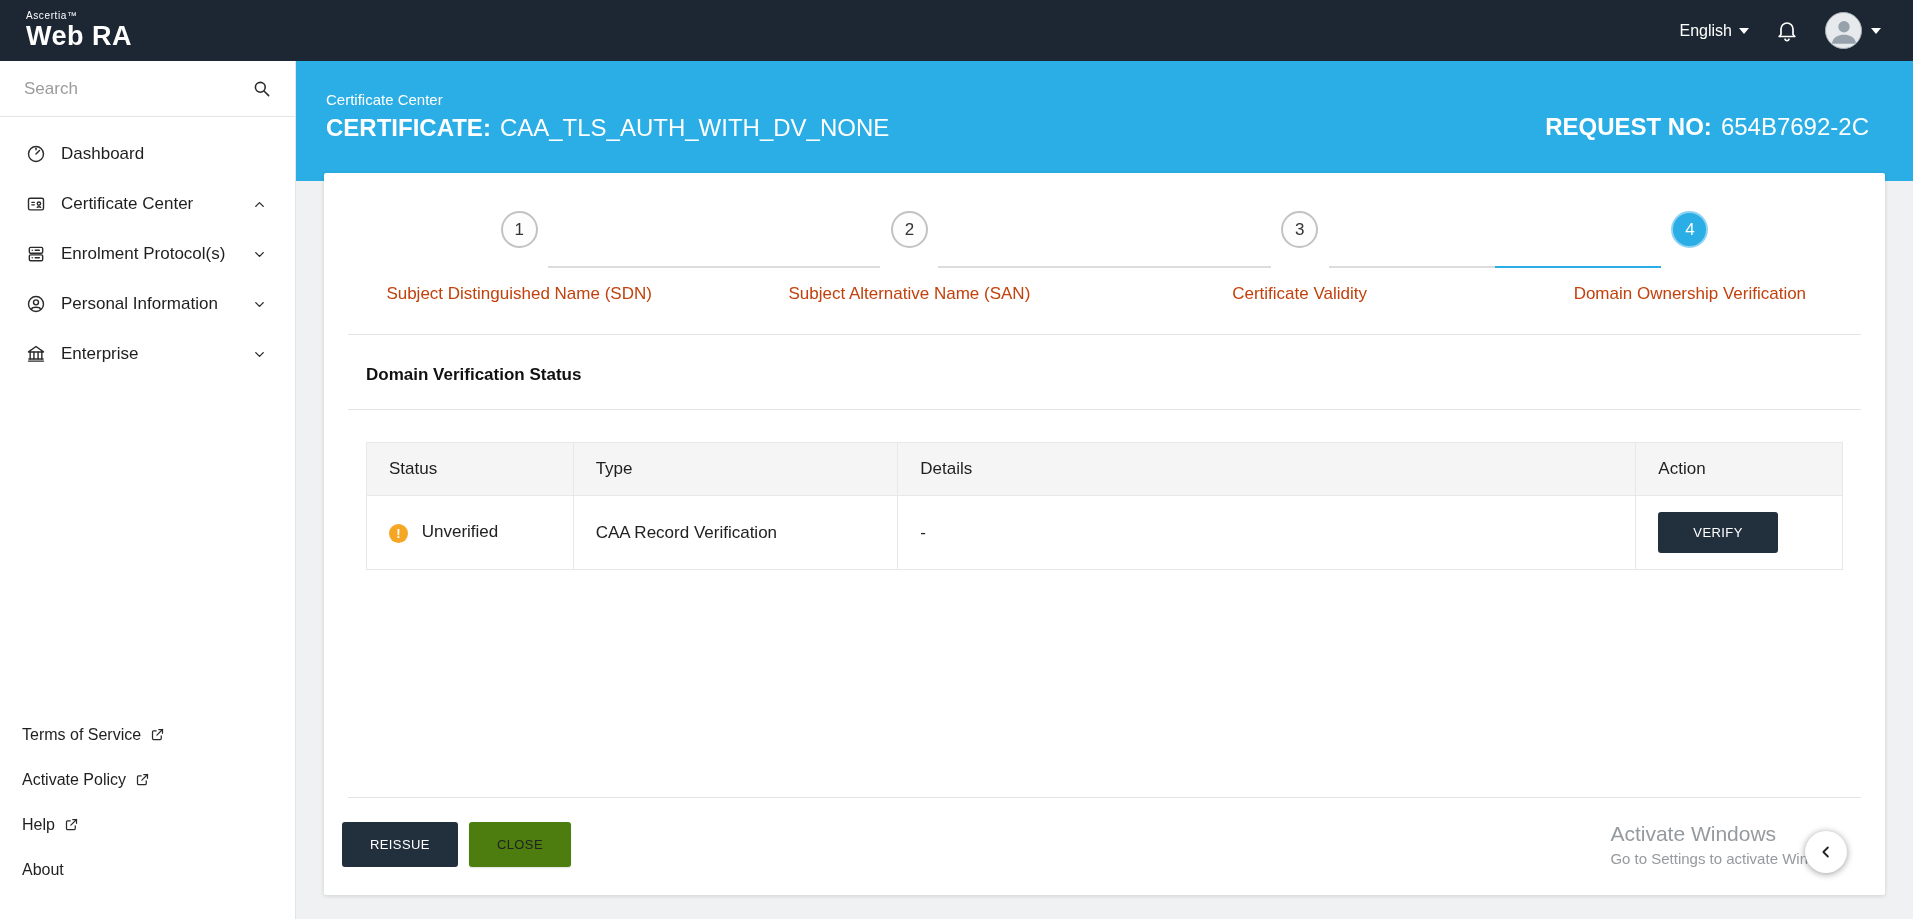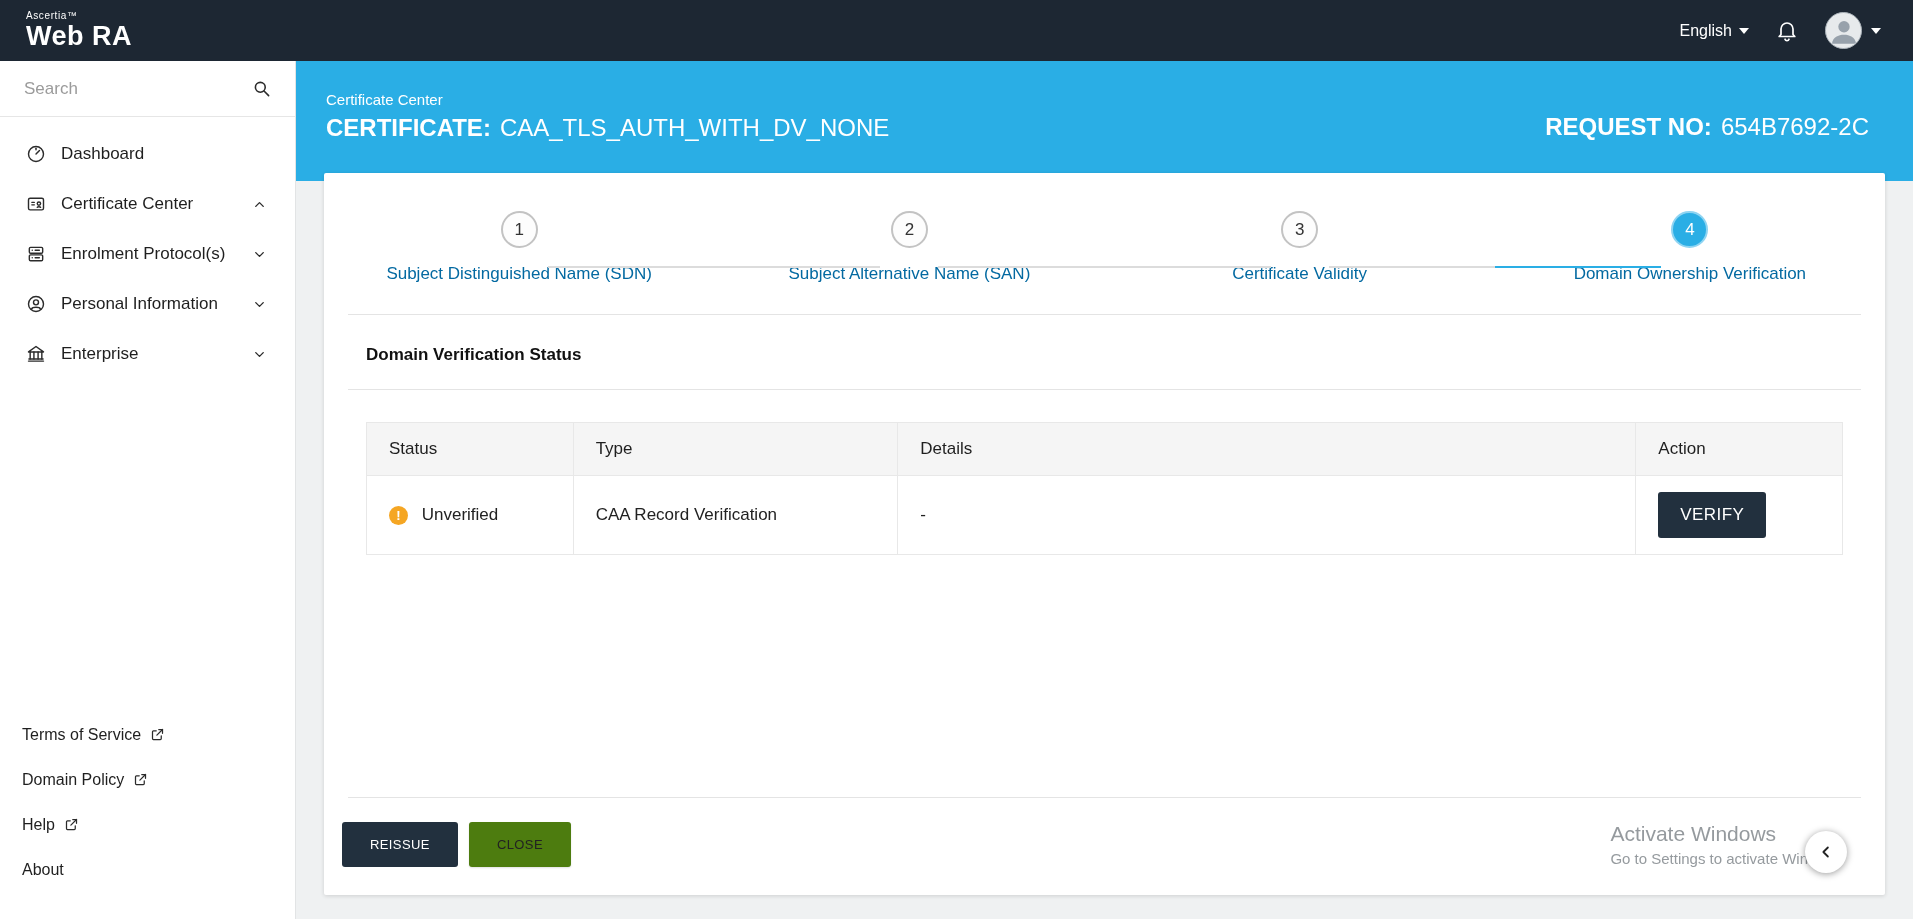--- a/index.html
+++ b/index.html
@@ -69,43 +69,43 @@
           background: #dcdcdc; }
   .step::before { left: 0; width: calc(50% - 29px); }
   .step::after  { right: 0; width: calc(50% - 29px); }
   .step.first::before { display: none; }
   .step.last::after { display: none; }
   .step.active::before { background: #2aaee5; }
   .step-circle { width: 37px; height: 37px; border-radius: 50%; background: #fdfdfd;
                  border: 2px solid #c3c3c3; color: #333; font-size: 17px; display: flex;
                  align-items: center; justify-content: center; z-index: 1; }
   .step.active .step-circle { background: #2aaee5; border-color: #8ed4f2; color: #fff; }
-  .step-label { margin-top: 16px; font-size: 17px; color: #0369a1; }
+  .step-label { margin-top: 36px; font-size: 17px; color: #c2410c; }
 
   .divider { height: 1px; background: #e4e4e4; margin: 0 24px; }
   .stepper-divider { margin-top: 30px; }
 
   .section-title { font-size: 17px; font-weight: bold; color: #111; padding: 30px 42px 0; }
   .title-divider { margin-top: 24px; }
 
   
   .dv-table { margin: 32px 42px 0; border-collapse: collapse; width: calc(100% - 84px);
               border: 1px solid #e2e2e2; }
   .dv-table th { background: #f5f5f5; text-align: left; font-weight: 400; font-size: 17px;
                  color: #1f1f1f; padding: 16px 22px; border: 1px solid #e8e8e8; }
   .dv-table td { font-size: 17px; color: #222; padding: 16px 22px; border: 1px solid #e8e8e8;
                  background: #fff; }
   .warn-icon { display: inline-flex; width: 19px; height: 19px; border-radius: 50%;
                background: #f5a623; color: #fff; font-size: 13px; font-weight: bold;
                align-items: center; justify-content: center; margin-right: 9px;
                vertical-align: middle; }
   .danger { color: #d9534f; }
   .btn { border: none; border-radius: 3px; cursor: pointer; font-family: "Liberation Sans", sans-serif; }
-  .btn-dark { background: #22303e; color: #fff; font-size: 17px; letter-spacing: .4px;
-              padding: 13px 22px; }
+  .btn-dark { background: #22303e; color: #fff; font-size: 13px; letter-spacing: .4px;
+              padding: 13px 35px; }
   .btn-light { background: #4d7c0f; color: #222; font-size: 13px; letter-spacing: .4px;
                padding: 13px 26px; box-shadow: 0 1px 2px rgba(0,0,0,.12); }
 
   .card-footer { margin-top: auto; }
   .footer-buttons { display: flex; gap: 11px; padding: 24px 42px 28px 18px; }
   .footer-buttons .btn { padding: 15px 28px; font-size: 13px; }
 
   
   .watermark { position: absolute; right: 70px; bottom: 52px; color: rgba(130,136,141,.85);
                text-align: left; z-index: 5; pointer-events: none; }
@@ -251,21 +251,21 @@
           <span>Terms of Service</span>
           <span>
             <svg width="15" height="15" viewBox="0 0 24 24" fill="none" stroke="#2b2b2b" stroke-width="2" stroke-linecap="round" stroke-linejoin="round">
               <path d="M14 4h6v6"></path>
                 <path d="M20 4l-9 9"></path>
                 <path d="M10 6H5.5A1.5 1.5 0 0 0 4 7.5v11A1.5 1.5 0 0 0 5.5 20h11a1.5 1.5 0 0 0 1.5-1.5V14"></path>
             </svg>
           </span>
         </div>
         <div class="footer-link">
-          <span>Domain Policy</span>
+          <span>Activate Policy</span>
           <span>
             <svg width="15" height="15" viewBox="0 0 24 24" fill="none" stroke="#2b2b2b" stroke-width="2" stroke-linecap="round" stroke-linejoin="round">
               <path d="M14 4h6v6"></path>
                 <path d="M20 4l-9 9"></path>
                 <path d="M10 6H5.5A1.5 1.5 0 0 0 4 7.5v11A1.5 1.5 0 0 0 5.5 20h11a1.5 1.5 0 0 0 1.5-1.5V14"></path>
             </svg>
           </span>
         </div>
         <div class="footer-link">
           <span>Help</span>

